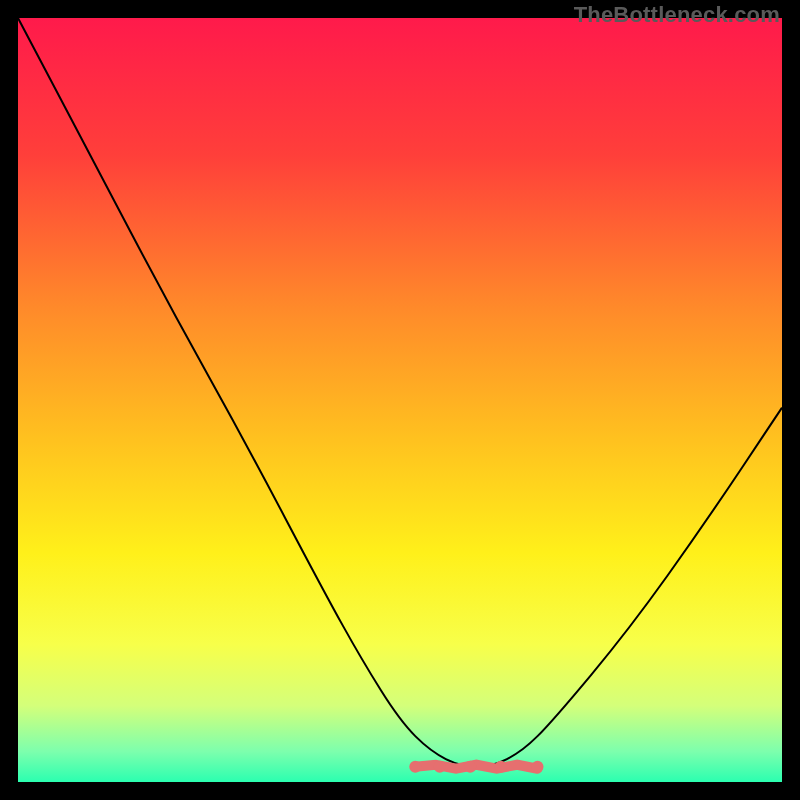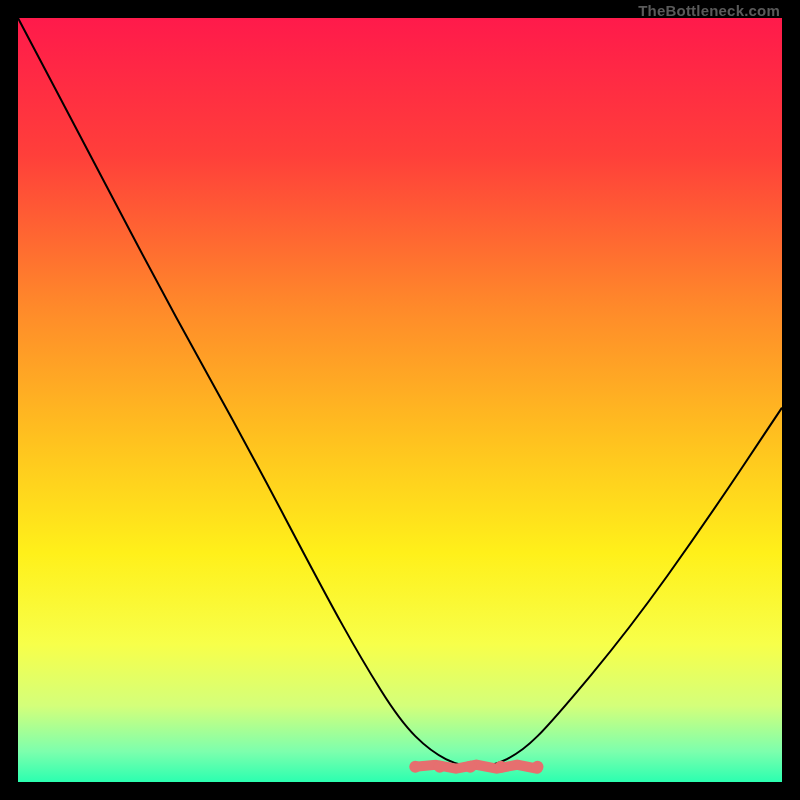--- a/index.html
+++ b/index.html
@@ -36,21 +36,21 @@
     left: 0;
     top: 0;
     width: 100%;
     height: 100%;
   }
   .watermark {
     position: absolute;
     top: 2px;
     right: 20px;
     font-family: Arial, Helvetica, sans-serif;
-    font-size: 15px;
+    font-size: 22px;
     font-weight: 600;
     color: #5a5a5a;
     letter-spacing: 0.2px;
   }
 </style>
 </head>
 <body>
 
 <div class="frame">
 

